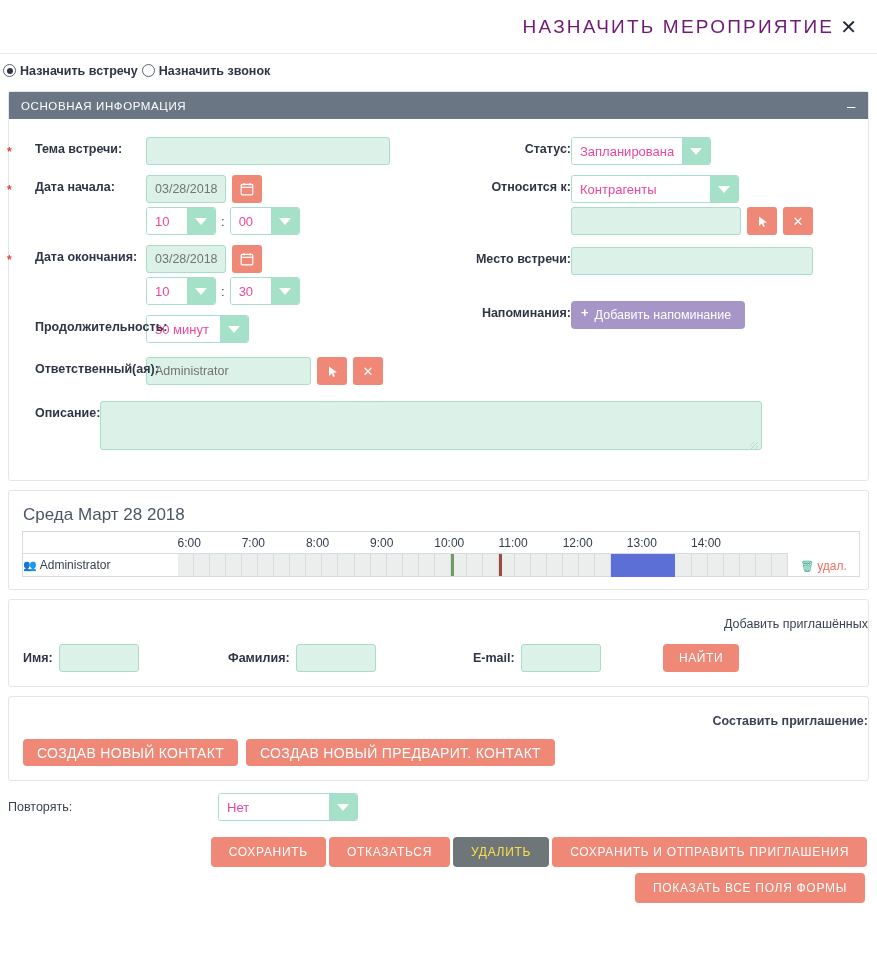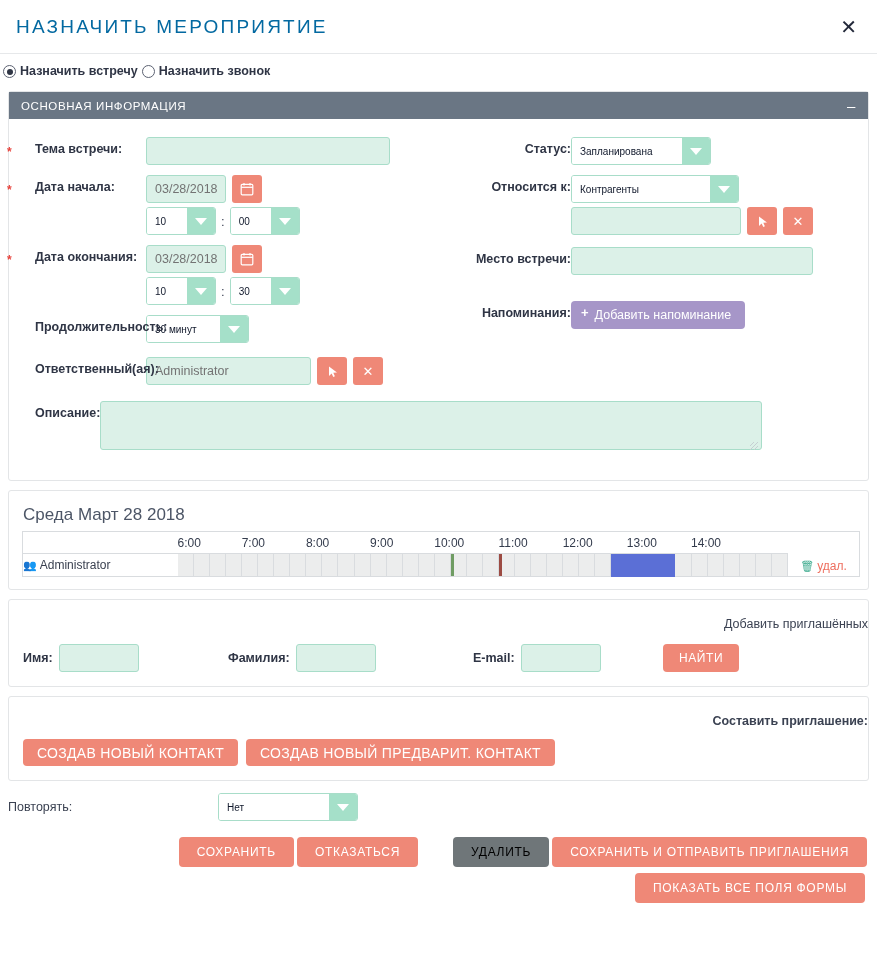--- a/index.html
+++ b/index.html
@@ -16,34 +16,35 @@
 
   
   .titlebar {
     height: 54px;
     display: flex; align-items: center;
     padding: 0 14px 0 16px;
     border-bottom: 1px solid #e6e8ea;
   }
   .dialog-title {
     font-size: 19px; letter-spacing: 2.2px; font-weight: 400;
-    color: #0369a1; text-transform: uppercase; flex: 1;
+    color: #701a75; text-transform: uppercase; flex: 1;
     white-space: nowrap;
+    text-align: right;
   }
   .close-x {
     font-size: 20px; line-height: 1; color: #23293a; font-weight: 700;
     cursor: pointer; padding: 2px 6px; user-select:none;
   }
 
   
   .radio-row {
     display: flex; align-items: center; gap: 4px;
     padding: 10px 0 10px 3px;
   }
-  .radio-item { display:flex; align-items:flex-end; gap:4px; cursor:pointer; }
+  .radio-item { display:flex; align-items:flex-start; gap:4px; cursor:pointer; }
   .radio-dot {
     width: 13px; height: 13px; border-radius: 50%;
     border: 1.5px solid #5c6272; background: #fff;
     position: relative; flex: none;
   }
   .radio-dot.on::after {
     content:""; position:absolute; left:2.5px; top:2.5px;
     width:6px; height:6px; border-radius:50%; background:#2f3545;
   }
   .radio-label { font-size: 12.5px; font-weight: 700; color:#2f3545; white-space:nowrap; }
@@ -120,21 +121,21 @@
   }
   .sqbtn svg { display:block; }
 
   
   .sel {
     display:inline-flex; align-items:stretch; height:28px;
     border:1px solid #a8ddc9; border-radius:3px; overflow:hidden;
     background:#fff;
   }
   .sel .val {
-    background:#fff; font-size:10px; color:#0f172a;
+    background:#fff; font-size:13px; color:#ec4899;
     display:flex; align-items:center; padding: 0 8px; white-space:nowrap;
   }
   .sel .arrow {
     width: 28px; background:#a5e0c9; display:flex;
     align-items:center; justify-content:center;
   }
   .sel .arrow i {
     width:0; height:0; border-left:6px solid transparent;
     border-right:6px solid transparent; border-top:7px solid #fff;
     display:block;
@@ -238,21 +239,21 @@
   
   .footer { padding: 16px 10px 0 0; }
   .footer-line { display:flex; justify-content:flex-end; gap:3px; }
   .footer-line2 { display:flex; justify-content:flex-end; margin-top: 6px; padding-right: 2px; }
   .btn-footer {
     background:#ef8877; color:#fff; border:none; border-radius:4px;
     height: 30px; padding: 0 18px; font-size:12px; letter-spacing:.7px;
     text-transform: uppercase; cursor:pointer; font-family: inherit;
     white-space:nowrap;
   }
-  .btn-footer.disabled { background:#6f7679; color:#000000; cursor:default;margin-left:32px; }
+  .btn-footer.disabled { background:#6f7679; color:#fde047; cursor:default; }
   .sec-block { padding-bottom: 14px; }
   .sec-pad { padding-left: 14px; padding-top: 14px; text-align: right; }
 </style>
 </head>
 <body>
 
 <div class="dialog">
 
   <div class="titlebar">
     <div class="dialog-title">НАЗНАЧИТЬ МЕРОПРИЯТИЕ</div>

